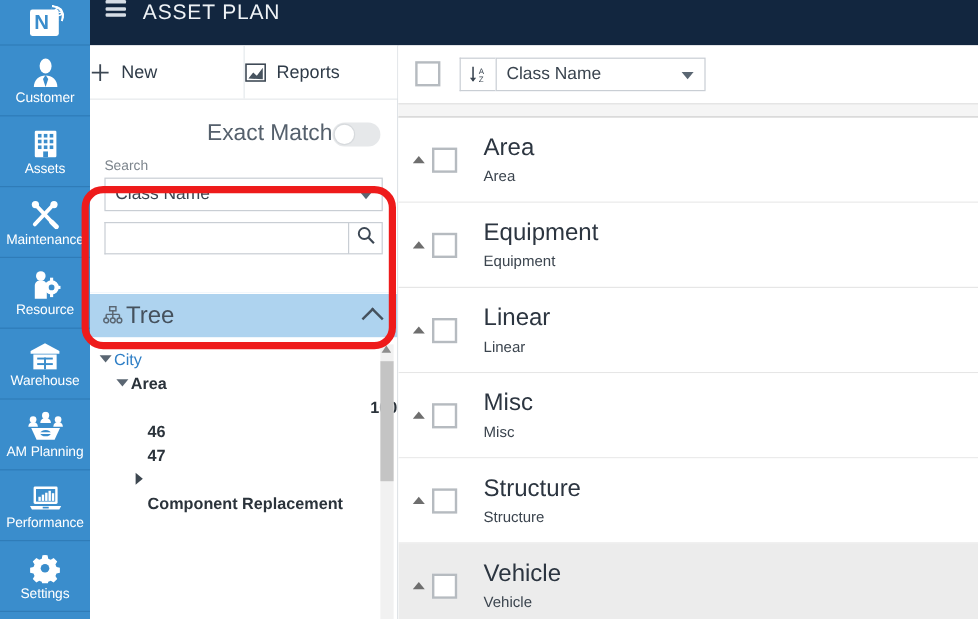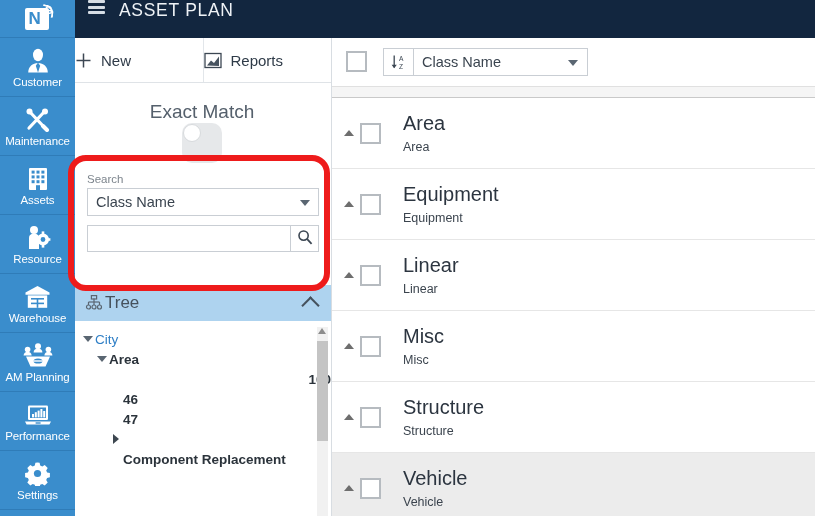--- a/index.html
+++ b/index.html
@@ -183,24 +183,23 @@
     justify-content: center;
     gap: 7px;
     font-size: 14.5px;
     color: #2f3b48;
     cursor: pointer;
   }
 
   .exact-row {
     display: flex;
     align-items: center;
-    justify-content: space-between;
+    justify-content: flex-end;
     margin-top: 8px;
     padding-right: 2px;
-    flex-direction: column;
   }
   .exact-lbl {
     font-size: 19px;
     color: #55606c;
   }
   .switch {
     width: 40px; height: 20px;
     background: #e6e8ea;
     border-radius: 10px;
     position: relative;
@@ -291,21 +290,21 @@
     height: 37px;
     background: #aed3ef;
     display: flex;
     align-items: center;
     padding: 0 10px;
     cursor: pointer;
     border-top: 1px solid #ffffff;
   }
   .tree-header .t-ico { margin-right: 2px; display: flex; }
   .tree-title {
-    font-size: 17px;
+    font-size: 20px;
     color: #45515d;
     flex: 1 1 auto;
   }
   .chev-up {
     width: 13px; height: 13px;
     border-top: 2px solid #45515d;
     border-left: 2px solid #45515d;
     transform: rotate(45deg);
     margin-right: 4px;
     margin-top: 4px;
@@ -505,35 +504,20 @@
 
     <div class="rail-item">
       <span class="rail-ico">
         <svg width="26" height="25" viewBox="0 0 26 25">
             <ellipse cx="13" cy="7" rx="5" ry="6.2" fill="#fff"></ellipse>
             <path d="M3.2 24.5c0-6 4.4-9.6 9.8-9.6s9.8 3.6 9.8 9.6z" fill="#fff"></path>
             <path d="M13 14.6l-2.2 3.2 2.2 6.7 2.2-6.7z" fill="#3a8dcc"></path>
           </svg>
       </span>
       <span class="rail-lbl">Customer</span>
-    </div>
-
-    <div class="rail-item">
-      <span class="rail-ico">
-        <svg width="27" height="25" viewBox="0 0 27 25">
-            <g stroke="#fff" stroke-width="3.2" stroke-linecap="round">
-              <line x1="5" y1="4" x2="21" y2="21"></line>
-              <line x1="21" y1="4" x2="5" y2="21"></line>
-            </g>
-            <circle cx="5.5" cy="4.5" r="3" fill="#fff"></circle>
-            <circle cx="21" cy="4.5" r="3" fill="#fff"></circle>
-            <path d="M19 19l4 4" stroke="#fff" stroke-width="4" stroke-linecap="round"></path>
-          </svg>
-      </span>
-      <span class="rail-lbl">Maintenance</span>
     </div>
 
     <div class="rail-item">
       <span class="rail-ico">
         <svg width="26" height="25" viewBox="0 0 26 25">
             <rect x="4" y="2" width="18" height="22" rx="1" fill="#fff"></rect>
             <g fill="#3a8dcc">
               <rect x="6.6" y="4.6" width="3" height="3"></rect>
               <rect x="11.5" y="4.6" width="3" height="3"></rect>
               <rect x="16.4" y="4.6" width="3" height="3"></rect>
@@ -541,20 +525,35 @@
               <rect x="11.5" y="9.4" width="3" height="3"></rect>
               <rect x="16.4" y="9.4" width="3" height="3"></rect>
               <rect x="6.6" y="14.2" width="3" height="3"></rect>
               <rect x="11.5" y="14.2" width="3" height="3"></rect>
               <rect x="16.4" y="14.2" width="3" height="3"></rect>
               <rect x="11" y="19.2" width="4" height="4.8"></rect>
             </g>
           </svg>
       </span>
       <span class="rail-lbl">Assets</span>
+    </div>
+
+    <div class="rail-item">
+      <span class="rail-ico">
+        <svg width="27" height="25" viewBox="0 0 27 25">
+            <g stroke="#fff" stroke-width="3.2" stroke-linecap="round">
+              <line x1="5" y1="4" x2="21" y2="21"></line>
+              <line x1="21" y1="4" x2="5" y2="21"></line>
+            </g>
+            <circle cx="5.5" cy="4.5" r="3" fill="#fff"></circle>
+            <circle cx="21" cy="4.5" r="3" fill="#fff"></circle>
+            <path d="M19 19l4 4" stroke="#fff" stroke-width="4" stroke-linecap="round"></path>
+          </svg>
+      </span>
+      <span class="rail-lbl">Maintenance</span>
     </div>
 
     <div class="rail-item">
       <span class="rail-ico">
         <svg width="26" height="25" viewBox="0 0 26 25">
             <circle cx="9" cy="5" r="4" fill="#fff"></circle>
             <path d="M4 24V13c0-2.6 2.2-4.4 5-4.4s5 1.8 5 4.4v11z" fill="#fff"></path>
             <path d="M18 8.5a6 6 0 1 1 0 12 6 6 0 0 1 0-12zm0 3.6a2.4 2.4 0 1 0 0 4.8 2.4 2.4 0 0 0 0-4.8z" fill="#fff"></path>
             <g fill="#fff">
               <rect x="16.7" y="6.4" width="2.6" height="3"></rect>

